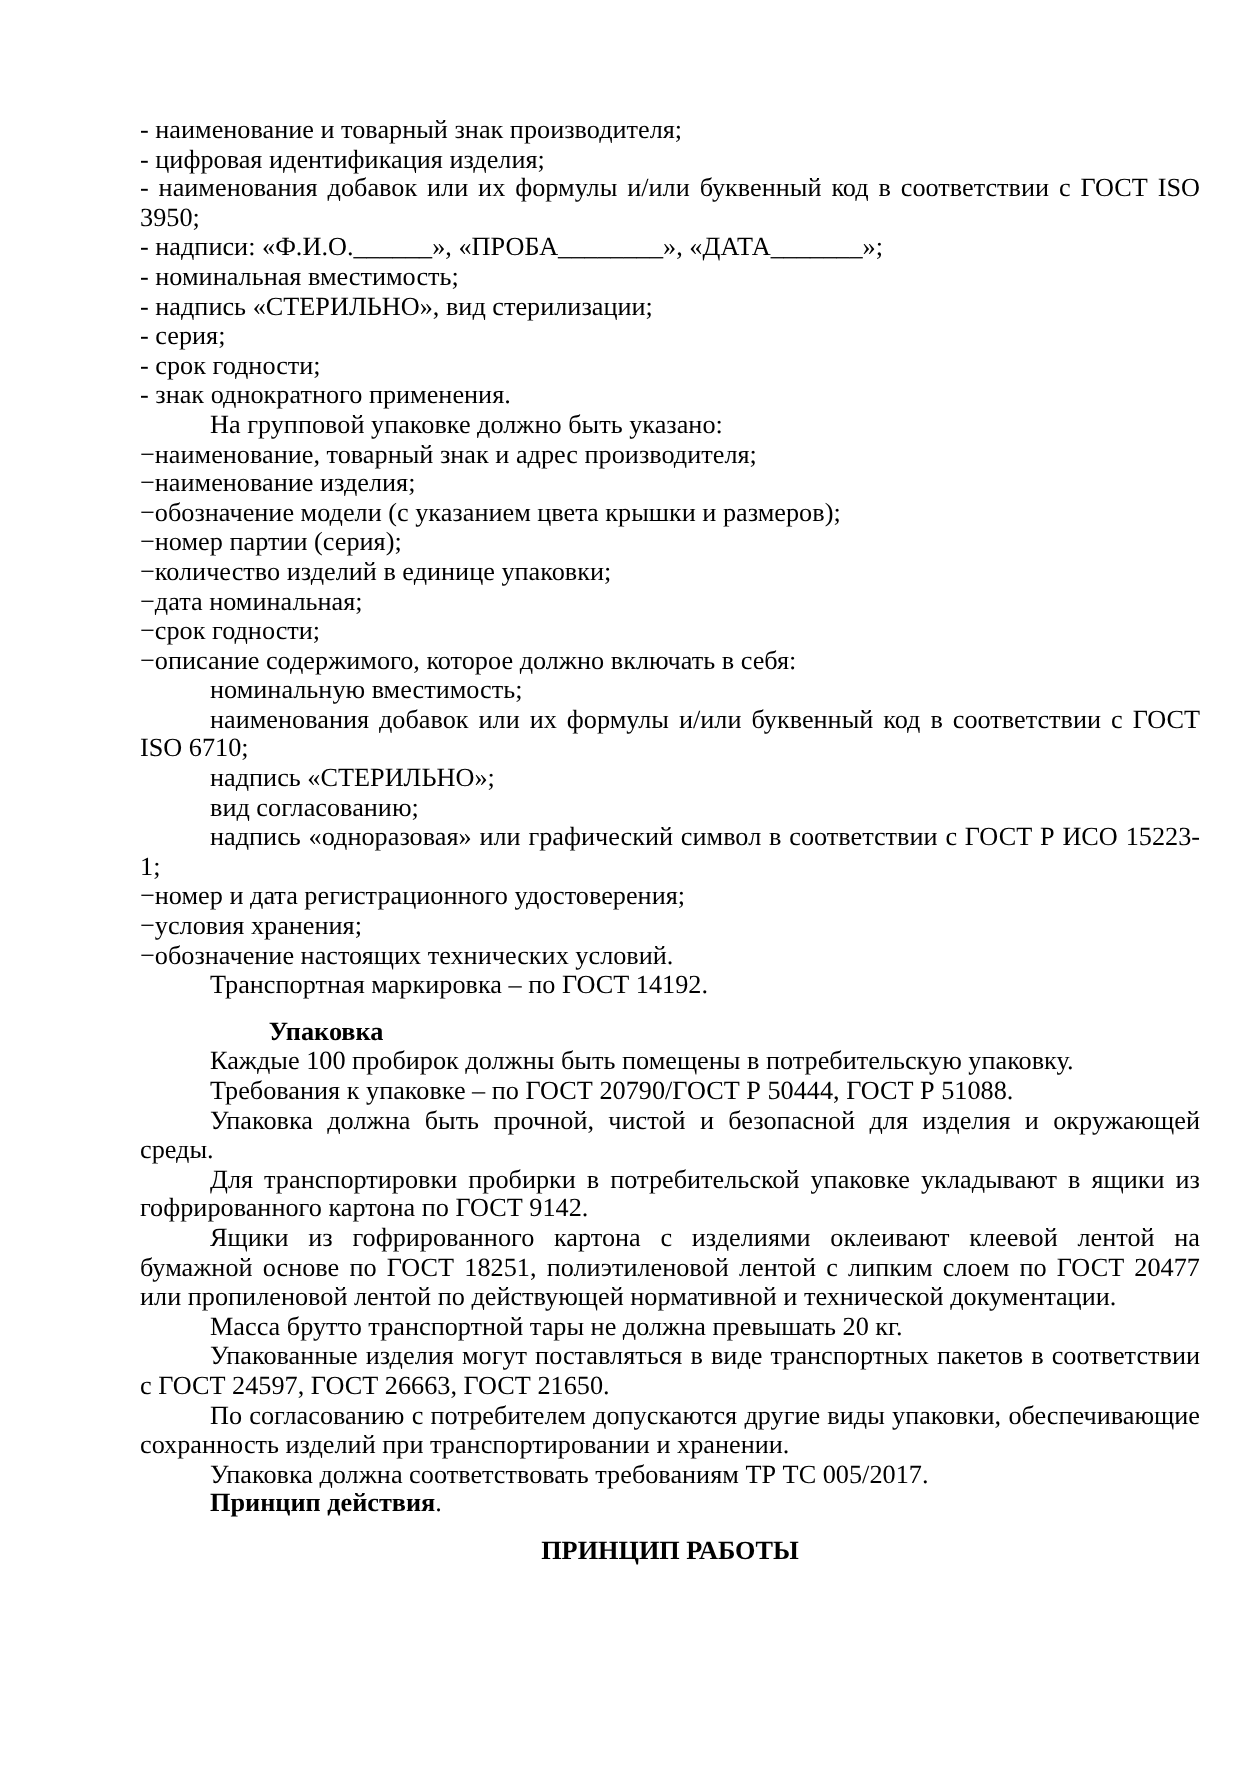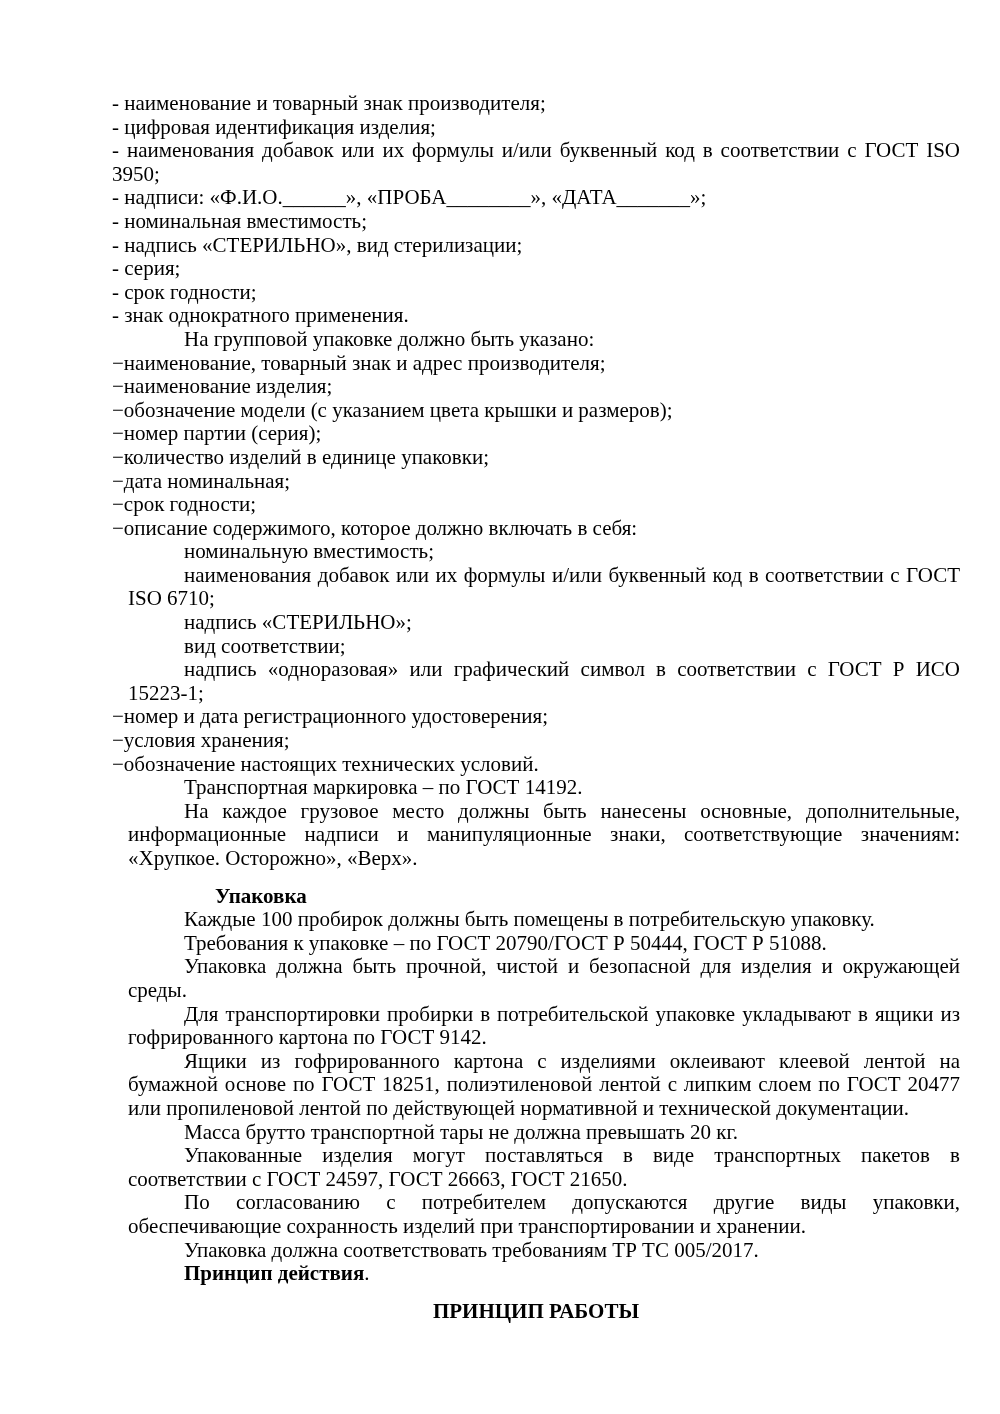--- a/index.html
+++ b/index.html
@@ -26,21 +26,20 @@
     color: #000000;
   }
   .blk {
     margin: 0;
     padding: 0;
     text-align: justify;
   }
   .blk.li {  }
   .blk.p-indent {
     text-indent: 56px;
-    margin-left: 16px;
   }
   .blk.h-section {
     font-weight: bold;
     text-align: left;
     text-indent: 103px;
     margin-top: 14px;
   }
   .blk.h-center {
     font-weight: bold;
     text-align: center;
@@ -68,27 +67,26 @@
       <div class="blk li">−наименование изделия;</div>
       <div class="blk li">−обозначение модели (с указанием цвета крышки и размеров);</div>
       <div class="blk li">−номер партии (серия);</div>
       <div class="blk li">−количество изделий в единице упаковки;</div>
       <div class="blk li">−дата номинальная;</div>
       <div class="blk li">−срок годности;</div>
       <div class="blk li">−описание содержимого, которое должно включать в себя:</div>
       <div class="blk p-indent">номинальную вместимость;</div>
       <div class="blk p-indent">наименования добавок или их формулы и/или буквенный код в соответствии с ГОСТ ISO 6710;</div>
       <div class="blk p-indent">надпись «СТЕРИЛЬНО»;</div>
-      <div class="blk p-indent">вид соответствии;</div>
+      <div class="blk p-indent">вид согласованию;</div>
       <div class="blk p-indent">надпись «одноразовая» или графический символ в соответствии с ГОСТ Р ИСО 15223-1;</div>
       <div class="blk li">−номер и дата регистрационного удостоверения;</div>
       <div class="blk li">−условия хранения;</div>
       <div class="blk li">−обозначение настоящих технических условий.</div>
       <div class="blk p-indent">Транспортная маркировка – по ГОСТ 14192.</div>
-      <div class="blk p-indent">На каждое грузовое место должны быть нанесены основные, дополнительные, информационные надписи и манипуляционные знаки, соответствующие значениям: «Хрупкое. Осторожно», «Верх».</div>
       <div class="blk h-section">Упаковка</div>
       <div class="blk p-indent">Каждые 100 пробирок должны быть помещены в потребительскую упаковку.</div>
       <div class="blk p-indent">Требования к упаковке – по ГОСТ 20790/ГОСТ Р 50444, ГОСТ Р 51088.</div>
       <div class="blk p-indent">Упаковка должна быть прочной, чистой и безопасной для изделия и окружающей среды.</div>
       <div class="blk p-indent">Для транспортировки пробирки в потребительской упаковке укладывают в ящики из гофрированного картона по ГОСТ 9142.</div>
       <div class="blk p-indent">Ящики из гофрированного картона с изделиями оклеивают клеевой лентой на бумажной основе по ГОСТ 18251, полиэтиленовой лентой с липким слоем по ГОСТ 20477 или пропиленовой лентой по действующей нормативной и технической документации.</div>
       <div class="blk p-indent">Масса брутто транспортной тары не должна превышать 20 кг.</div>
       <div class="blk p-indent">Упакованные изделия могут поставляться в виде транспортных пакетов в соответствии с ГОСТ 24597, ГОСТ 26663, ГОСТ 21650.</div>
       <div class="blk p-indent">По согласованию с потребителем допускаются другие виды упаковки, обеспечивающие сохранность изделий при транспортировании и хранении.</div>
       <div class="blk p-indent">Упаковка должна соответствовать требованиям ТР ТС 005/2017.</div>

